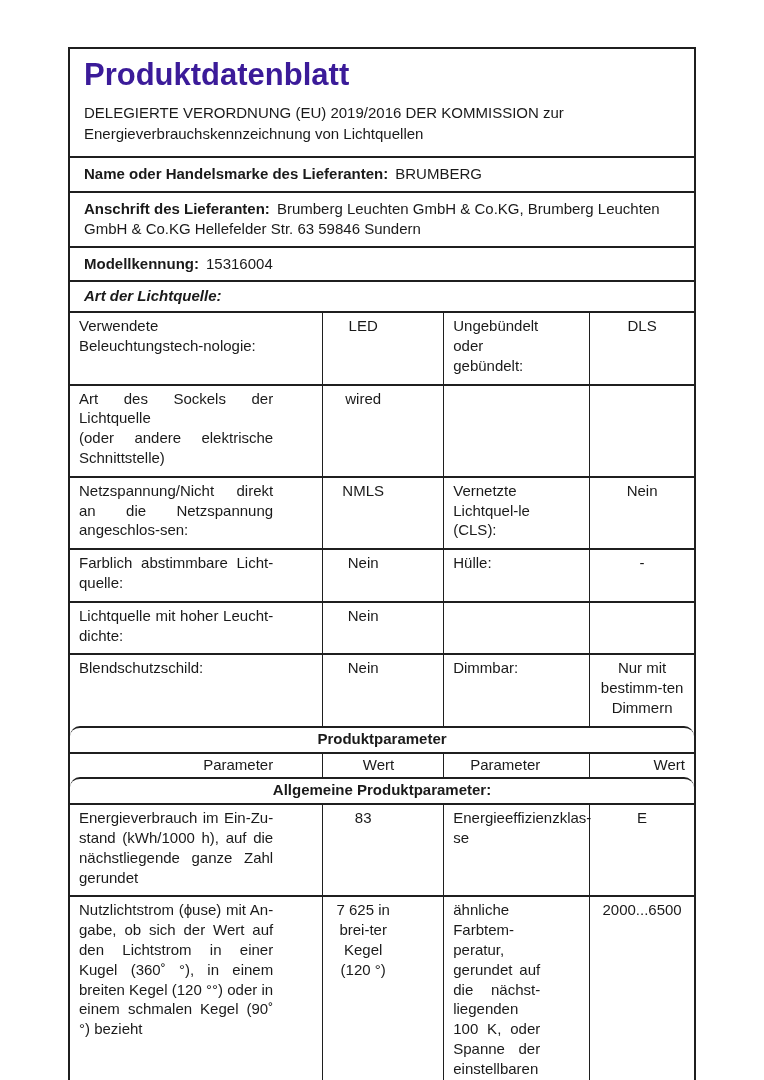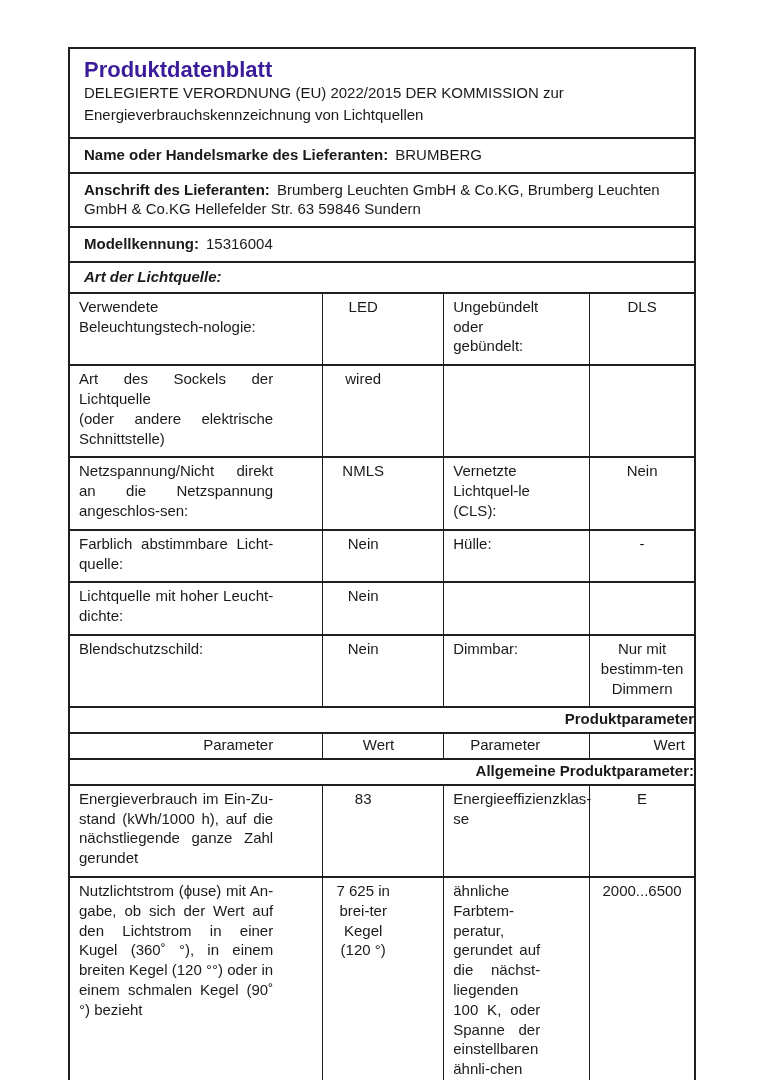--- a/index.html
+++ b/index.html
@@ -12,23 +12,24 @@
     line-height: 1.32;
     overflow: hidden;
   }
   .page { padding: 47px 68px 0 68px; }
   .frame { border: 2px solid #1f1f1f; background: #fff; }
 
   
   .title-block { padding: 8px 14px 12px 14px; }
   .doc-title {
     color: #3b1b99;
-    font-size: 22px;
+    font-size: 31px;
     font-weight: bold;
     line-height: 1.15;
+    margin-bottom: 9px;
     letter-spacing: 0;
   }
   .regulation { font-size: 15px; line-height: 1.42; }
 
   
   .info-row { border-top: 2px solid #1f1f1f; padding: 6px 22px 7px 14px; }
   .info-row b { font-weight: bold; }
   .info-value { margin-left: 7px; }
 
   .section-row { border-top: 2px solid #1f1f1f; padding: 4px 14px 5px 14px; font-weight: bold; font-style: italic; }
@@ -40,35 +41,36 @@
     border-top: 2px solid #1f1f1f;
   }
   .grow .c { padding: 3px 9px 8px 9px; }
   .grow .c + .c { border-left: 1.5px solid #1f1f1f; margin-left: 40px; }
   .c.p { text-align: justify; }
   .c.v { text-align: center; }
   .para-gap { }
 
   .center-row {
     border-top: 2px solid #1f1f1f;
-    text-align: right;
+    text-align: center;
     font-weight: bold;
     padding: 1px 0 3px 0;
+    border-radius: 10px;
   }
   .hdr .c { padding: 1px 9px 3px 9px; text-align: right; }
 </style>
 </head>
 <body>
 
 <div class="page">
   <div class="frame">
 
     <div class="title-block">
       <div class="doc-title">Produktdatenblatt</div>
-      <div class="regulation">DELEGIERTE VERORDNUNG (EU) 2022/2015 DER KOMMISSION zur Energieverbrauchskennzeichnung von Lichtquellen</div>
+      <div class="regulation">DELEGIERTE VERORDNUNG (EU) 2019/2016 DER KOMMISSION zur Energieverbrauchskennzeichnung von Lichtquellen</div>
     </div>
 
     <div class="info-row">
       <b>Name oder Handelsmarke des Lieferanten:</b><span class="info-value">BRUMBERG</span>
     </div>
     <div class="info-row">
       <b>Anschrift des Lieferanten:</b><span class="info-value">Brumberg Leuchten GmbH &amp; Co.KG, Brumberg Leuchten GmbH &amp; Co.KG Hellefelder Str. 63 59846 Sundern</span>
     </div>
     <div class="info-row">
       <b>Modellkennung:</b><span class="info-value">15316004</span>

